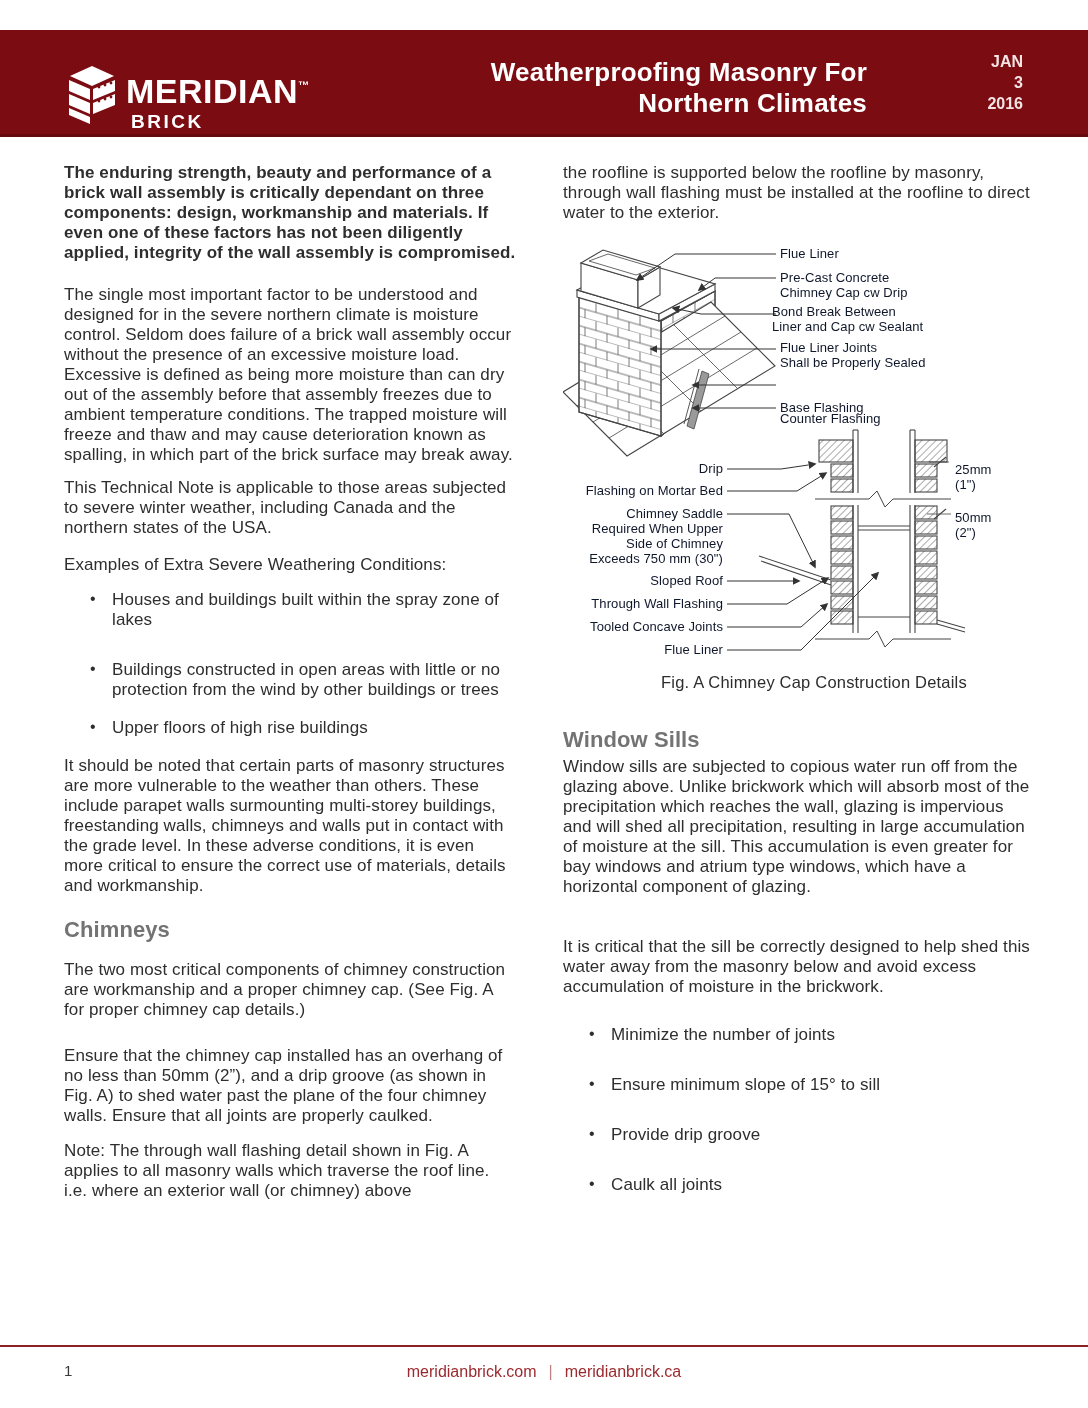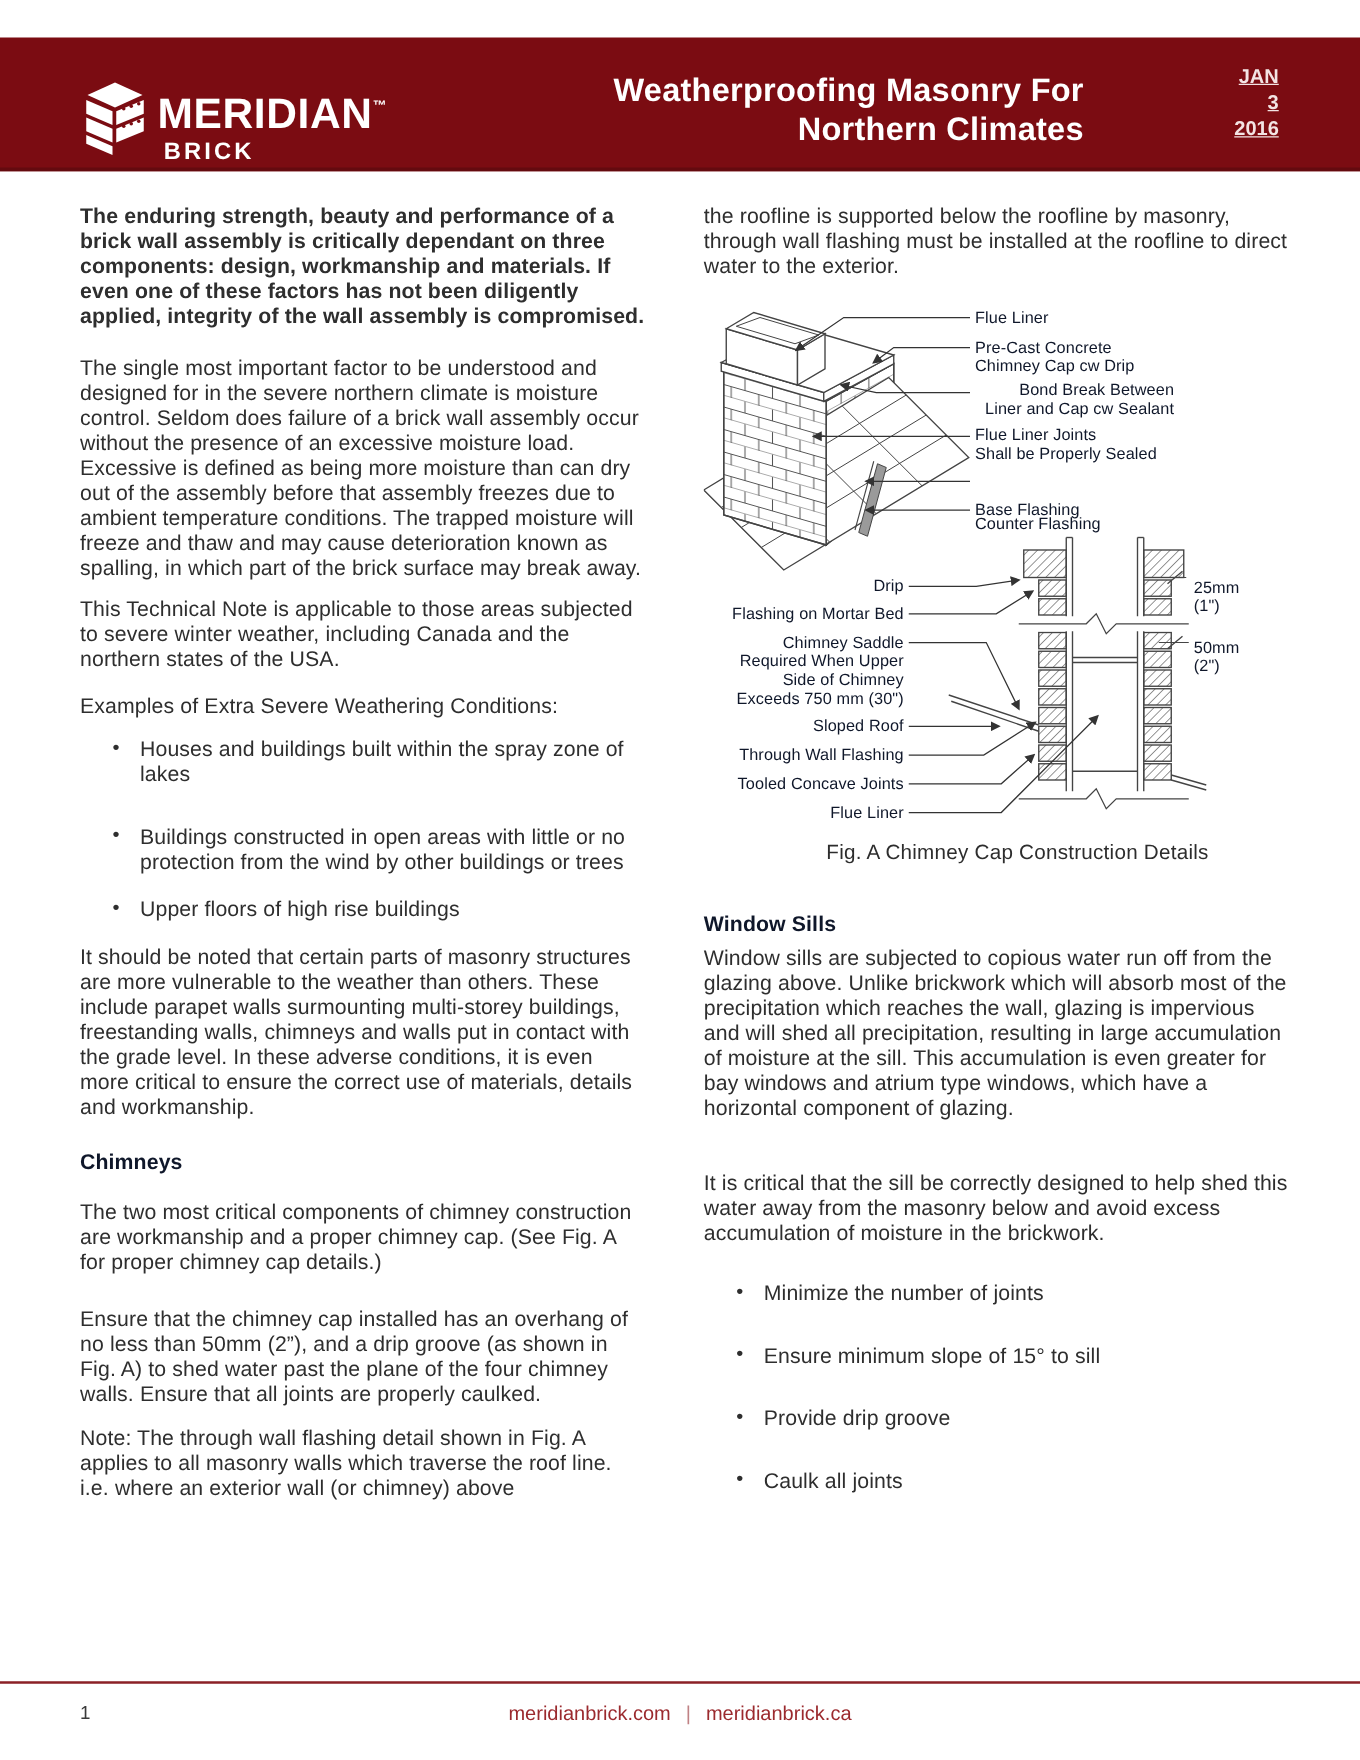--- a/index.html
+++ b/index.html
@@ -13,41 +13,41 @@
     background:#7b0c12;border-bottom:3px solid #640a0f;}
   .logo{position:absolute;left:65px;top:30px;display:flex;align-items:flex-start;}
   .logo-icon{width:54px;height:66px;margin-right:7px;}
   .logo-text{line-height:1;}
   .brand-name{font-size:34px;font-weight:bold;color:#fff;letter-spacing:0.5px;margin-top:14px;}
   .brand-tm{font-size:11px;vertical-align:14px;font-weight:bold;}
   .brand-sub{font-size:19px;font-weight:bold;color:#fff;letter-spacing:2.5px;margin-top:4px;margin-left:5px;}
   .doc-title{position:absolute;right:221px;top:27px;text-align:right;color:#ffffff;
     font-size:26px;font-weight:bold;line-height:31px;letter-spacing:0.2px;}
   .doc-date{position:absolute;right:65px;top:21px;text-align:right;color:#f3e4e4;
-    font-size:16px;font-weight:bold;line-height:21px;text-decoration:underline;}
+    font-size:16px;font-weight:bold;line-height:21px;}
   
   .col{position:absolute;top:163px;font-size:17px;line-height:20px;letter-spacing:0.1px;}
   .col-left{left:64px;width:452px;}
   .col-right{left:563px;width:470px;}
   .col p{margin:0;}
   .b{font-weight:bold;}
-  h2{font-size:17px;line-height:20px;margin:0;color:#0f172a;}
+  h2{font-size:22px;line-height:20px;margin:0;color:#737373;}
   ul.blist{margin:0;padding:0 0 0 48px;list-style:none;}
   ul.blist li{position:relative;}
   ul.blist li::before{content:"•";position:absolute;left:-22px;top:-1px;font-size:16px;}
   
   .figure{position:relative;width:470px;height:460px;margin-top:17px;}
   .figure svg{position:absolute;left:0;top:0;}
   .flab{position:absolute;font-size:13px;line-height:15px;color:#0f172a;white-space:pre-line;}
   .flab.r{right:310px;text-align:right;white-space:pre-line;padding-left:10px;}
   .flab.dim{left:392px;}
   .fig-caption{position:absolute;left:16px;top:432px;width:100%;text-align:center;
     font-size:16.5px;color:#2d2d2d;letter-spacing:0.2px;}
   
-  .l1{left:217px;top:6px;}   .l2{left:217px;top:30px;}  .l3{left:225px;top:64px;text-align:right;}
+  .l1{left:217px;top:6px;}   .l2{left:217px;top:30px;}  .l3{left:209px;top:64px;}
   .l4{left:217px;top:100px;} .l5{left:217px;top:155px;margin-top:16px;} .l6{left:217px;top:160px;}
   .l7{top:221px;}  .l8{top:243px;}  .l9{top:266px;} .l10{top:333px;}
   .l11{top:356px;} .l12{top:379px;} .l13{top:402px;}
   .d1{top:222px;}  .d2{top:270px;}
   
   .footer-line{position:absolute;left:0;top:1345px;width:1088px;height:2px;background:#8b2126;}
   .footer-page{position:absolute;left:64px;top:1362px;font-size:15px;color:#3a3a3a;}
   .footer-links{position:absolute;left:0;top:1363px;width:100%;text-align:center;
     font-size:16px;color:#9b2a2e;}
   .footer-links a{color:#9b2a2e;text-decoration:none;}

